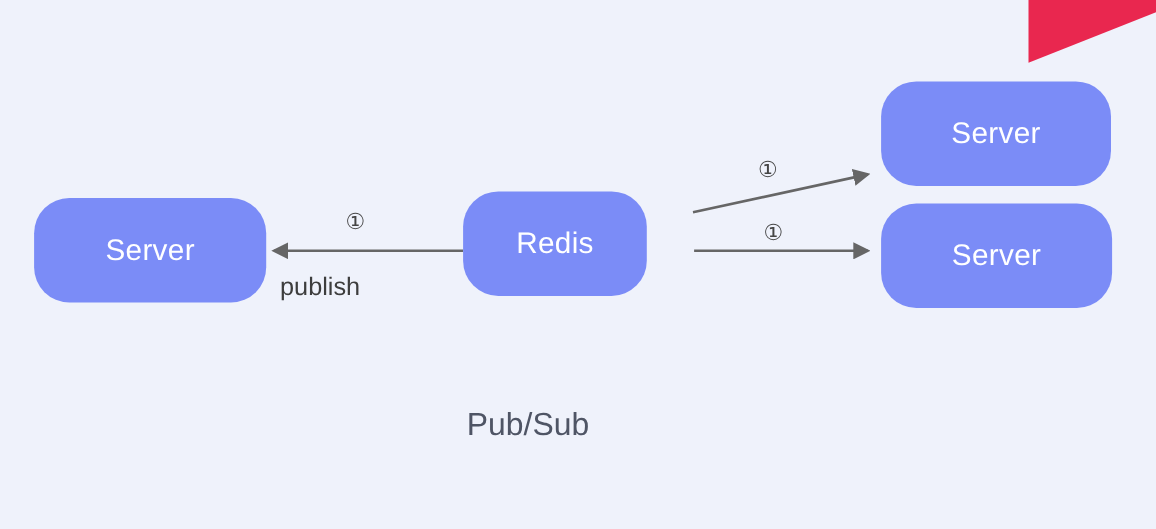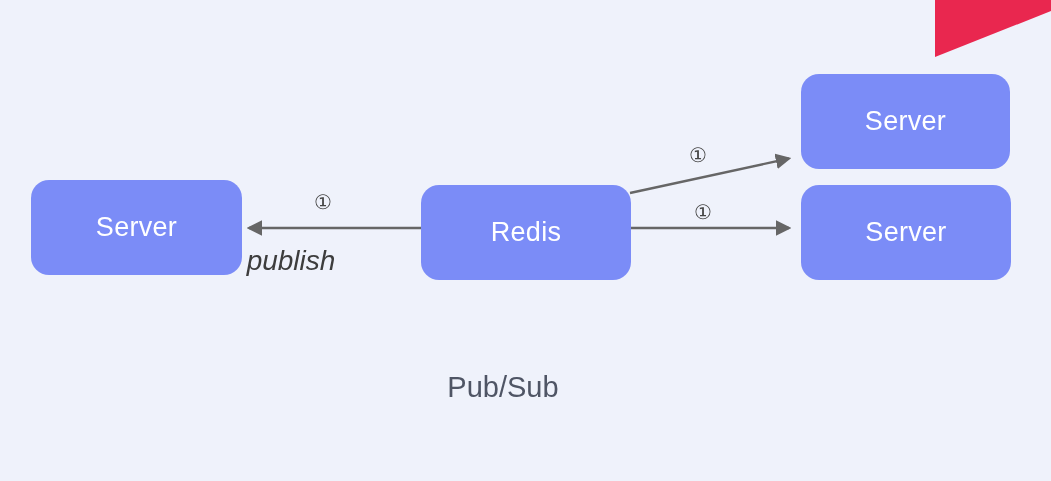--- a/index.html
+++ b/index.html
@@ -26,55 +26,54 @@
     overflow:hidden;
   }
   .edges-layer{
     position:absolute;
     left:0;top:0;
     width:1051px;height:481px;
   }
   .node{
     position:absolute;
     background:var(--node-fill);
-    border-radius:18px;
+    border-radius:32px;
     display:flex;
     align-items:center;
     justify-content:center;
     color:var(--node-text);
     font-size:27px;
     letter-spacing:.3px;
   }
   .n-server-left{left:31px;top:180px;width:211px;height:95px;}
-  .n-redis{left:421px;top:185px;width:210px;height:95px;}
+  .n-redis{left:421px;top:174px;width:167px;height:95px;}
   .n-server-tr{left:801px;top:74px;width:209px;height:95px;}
   .n-server-br{left:801px;top:185px;width:210px;height:95px;}
   .badge{
     position:absolute;
     transform:translate(-50%,-50%);
     font-size:20px;
     color:var(--badge-text);
     line-height:1;
   }
   .b-publish{left:323px;top:202px;}
   .b-sub-top{left:698px;top:155px;}
   .b-sub-bottom{left:703px;top:212px;}
   .edge-label{
     position:absolute;
     transform:translate(-50%,-50%);
-    font-style:italic;
-    font-size:28px;
+    font-size:23px;
     color:var(--label-text);
     white-space:nowrap;
   }
   .l-publish{left:291px;top:261px;}
   .l-subscribe{left:711px;top:261px;}
   .caption{
     position:absolute;
-    left:503px;top:387px;
+    left:480px;top:387px;
     transform:translate(-50%,-50%);
     font-size:29px;
     color:var(--title-text);
     white-space:nowrap;
   }
 </style>
 </head>
 <body>
 
 <div class="canvas">

